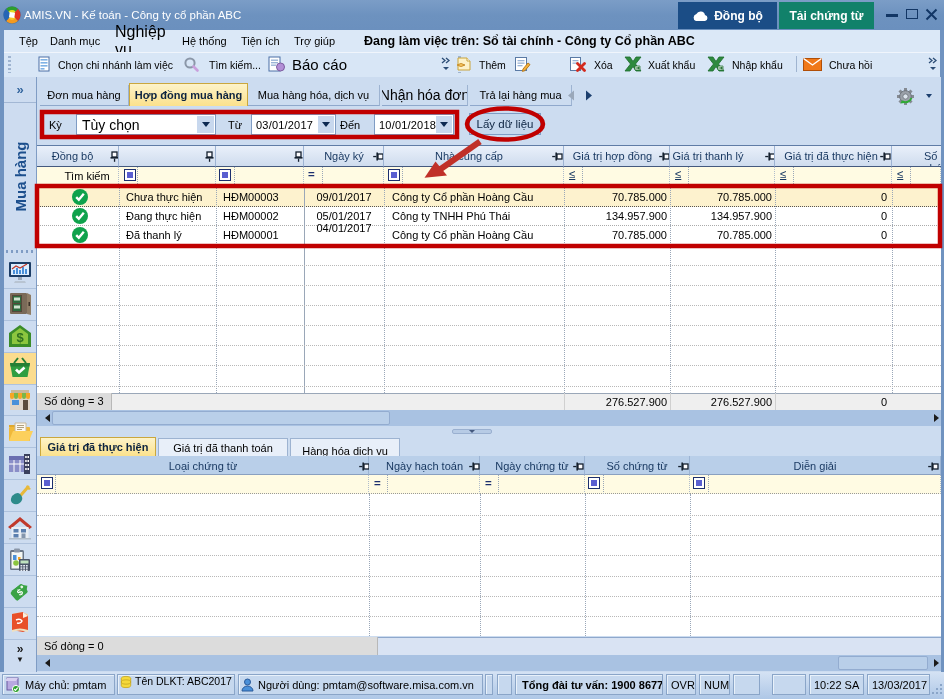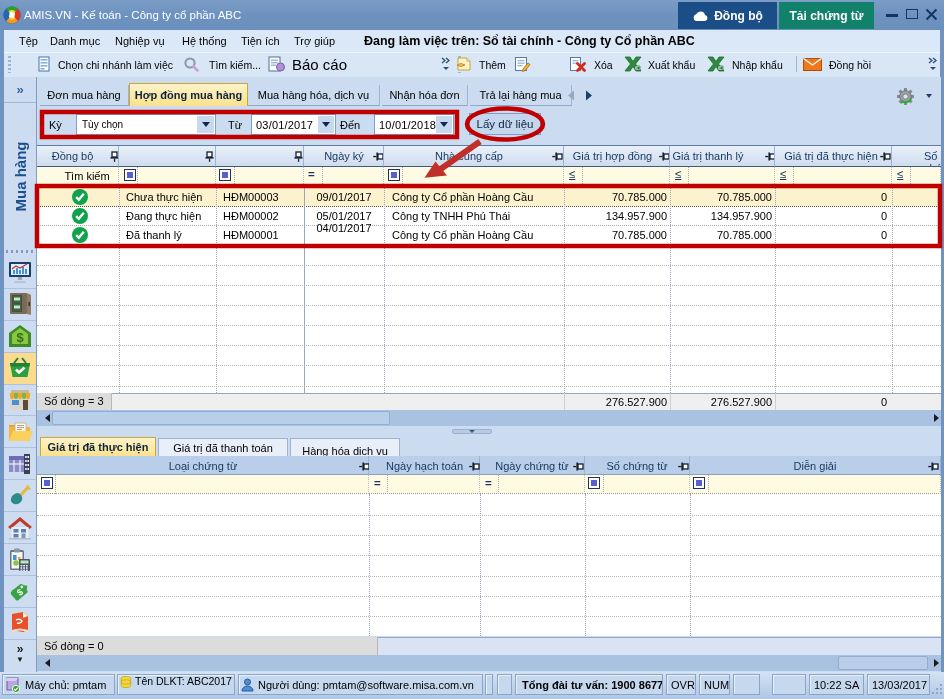--- a/index.html
+++ b/index.html
@@ -25,21 +25,21 @@
     </svg>Đồng bộ</div>
 <div class="ctr" style="left:779px;top:2px;width:95px;height:27px;background:#11816a;color:#fff;font-weight:bold;font-size:12px;">Tải chứng từ</div>
 <div style="left:886px;top:14px;width:12px;height:2.5px;background:#123665;"></div>
 <div style="left:906px;top:9px;width:12px;height:10px;border:1.8px solid #123665;"></div>
 <svg style="left:925px;top:8px;" width="13" height="13" viewBox="0 0 13 13">
     <path d="M1.5 1.5 L11.5 11.5 M11.5 1.5 L1.5 11.5" stroke="#123665" stroke-width="2"></path>
   </svg>
 <div style="left:4px;top:30px;width:936px;height:22px;background:#dbe8f7;font-size:12px;"></div>
 <div style="left:19px;top:30px;width:70px;height:22px;display:flex;align-items:center;font-size:11px;">Tệp</div>
 <div style="left:50px;top:30px;width:70px;height:22px;display:flex;align-items:center;font-size:11px;">Danh mục</div>
-<div style="left:115px;top:30px;width:70px;height:22px;display:flex;align-items:center;font-size:11px;">Nghiệp vụ</div>
+<div style="left:115px;top:30px;width:70px;height:22px;display:flex;align-items:center;font-size:16px;">Nghiệp vụ</div>
 <div style="left:182px;top:30px;width:70px;height:22px;display:flex;align-items:center;font-size:11px;">Hệ thống</div>
 <div style="left:241px;top:30px;width:70px;height:22px;display:flex;align-items:center;font-size:11px;">Tiện ích</div>
 <div style="left:294px;top:30px;width:70px;height:22px;display:flex;align-items:center;font-size:11px;">Trợ giúp</div>
 <div style="left:364px;top:30px;height:22px;display:flex;align-items:center;font-weight:bold;font-size:12.5px;">Đang làm việc trên: Sổ tài chính - Công ty Cổ phần ABC</div>
 <div style="left:4px;top:52px;width:936px;height:25px;background:#d8e6f6;border-top:1px solid #f0f5fc;"></div>
 <div style="left:8px;top:56px;width:3px;height:17px;background:repeating-linear-gradient(#9fb4d0 0 2px,#d8e6f6 2px 4px);"></div>
 <svg style="left:36px;top:56px;" width="16" height="16" viewBox="0 0 16 16">
 <rect x="3" y="1" width="10" height="14" fill="#fff" stroke="#4a6fa5"></rect>
 <rect x="4.5" y="3" width="7" height="1.6" fill="#7fb2e5"></rect>
     <rect x="4.5" y="6" width="7" height="1.6" fill="#7fb2e5"></rect>
@@ -96,21 +96,21 @@
 <path d="M2 1 L7 1 L10 5.5 L13 1 L18 1 L12.5 8 L18 15 L13 15 L10 10.5 L7 15 L2 15 L7.5 8 Z" fill="#2e8a3e" stroke="#1d6c2d" stroke-width="0.8"></path>
 <path d="M12 10 h5 v4 h-5 z" fill="#e8f2e8" stroke="#1d6c2d" stroke-width="0.7"></path>
 <path d="M13 12 h2.2 m0 -1 l1.3 1 -1.3 1 z" stroke="#1d6c2d" stroke-width="0.9" fill="#1d6c2d"></path>
   </svg>
 <div class="fx" style="left:732px;top:52px;height:25px;font-size:10.5px;">Nhập khẩu</div>
 <div style="left:796px;top:56px;width:1px;height:16px;background:#9fb4d0;"></div>
 <svg style="left:803px;top:58px;" width="19" height="13" viewBox="0 0 19 13">
 <rect x="0.5" y="0.5" width="18" height="12" fill="#f07818" stroke="#b04f08"></rect>
 <path d="M0.5 0.5 L9.5 7 L18.5 0.5" fill="none" stroke="#fff" stroke-width="1.4"></path>
   </svg>
-<div class="fx" style="left:829px;top:52px;height:25px;font-size:10.5px;">Đồng hồi</div>
+<div class="fx" style="left:829px;top:52px;height:25px;font-size:10.5px;">Chưa hồi</div>
 <svg style="left:928px;top:57px;" width="11" height="14" viewBox="0 0 11 14">
     <path d="M1 1 l3 2.5 -3 2.5 M5 1 l3 2.5 -3 2.5" stroke="#2c4d76" stroke-width="1.3" fill="none"></path>
     <path d="M2 10 l6 0 -3 3 z" fill="#2c4d76"></path>
   </svg>
 <div style="left:4px;top:77px;width:33px;height:595px;background:#cddcf0;border-right:1px solid #7f9cc4;"></div>
 <div style="left:4px;top:77px;width:32px;height:26px;border-bottom:1px solid #a2b7d4;color:#34669e;font-weight:bold;font-size:13px;display:flex;align-items:center;justify-content:center;">»</div>
 <div class="ctr" style="left:4px;top:103px;width:32px;height:147px;">
     <span style="transform:rotate(-90deg);white-space:nowrap;color:#1c4f8d;font-weight:bold;font-size:15px;">Mua hàng</span>
   </div>
 <div style="left:6px;top:250px;width:28px;height:3px;background:repeating-linear-gradient(90deg,#7f9cc4 0 2px,transparent 2px 5px);"></div>
@@ -258,21 +258,21 @@
       <path d="M5 20 Q13 17 21 20 L21 22 Q13 19 5 22 Z" fill="#f0e0c0"></path>
     </svg>
   </div>
 <div class="ctr" style="left:4px;top:639.8px;width:32px;height:30px;">
     <span style="font-weight:bold;color:#1a1a1a;font-size:12px;line-height:9px;text-align:center;">»<br><span style="font-size:8px;">▼</span></span>
   </div>
 <div style="left:37px;top:77px;width:904px;height:595px;background:#ccdcf0;"></div>
 <div class="ctr" style="left:40px;top:85px;width:89px;height:21px;border-right:1px solid #9db3d1;border-bottom:1px solid #8fa8cc;font-size:11px;overflow:hidden;">Đơn mua hàng</div>
 <div class="ctr" style="left:129px;top:83px;width:119px;height:23px;background:linear-gradient(#fdf3c9,#fbe18c);border:1px solid #caa73e;border-bottom:none;font-weight:bold;color:#0c2340;font-size:11px;">Hợp đồng mua hàng</div>
 <div class="ctr" style="left:248px;top:85px;width:132px;height:21px;border-right:1px solid #9db3d1;border-bottom:1px solid #8fa8cc;font-size:11px;overflow:hidden;">Mua hàng hóa, dịch vụ</div>
-<div class="ctr" style="left:382px;top:85px;width:86px;height:21px;border-right:1px solid #9db3d1;border-bottom:1px solid #8fa8cc;font-size:11px;overflow:hidden;">Nhận hóa đơn</div>
+<div class="ctr" style="left:382px;top:85px;width:86px;height:21px;border-right:1px solid #9db3d1;border-bottom:1px solid #8fa8cc;font-size:14px;overflow:hidden;">Nhận hóa đơn</div>
 <div class="ctr" style="left:470px;top:85px;width:102px;height:21px;border-right:1px solid #9db3d1;border-bottom:1px solid #8fa8cc;font-size:11px;overflow:hidden;">Trả lại hàng mua</div>
 <svg style="left:565px;top:89px;" width="13" height="13" viewBox="0 0 13 13">
     <path d="M9 1.5 L3 6.5 L9 11.5 Z" fill="#9aa8ba"></path>
   </svg>
 <svg style="left:582px;top:89px;" width="13" height="13" viewBox="0 0 13 13">
     <path d="M4 1.5 L10 6.5 L4 11.5 Z" fill="#1c3f6e"></path>
   </svg>
 <div class="fx" style="left:896px;top:86px;width:40px;height:20px;">
     <svg width="19" height="19" viewBox="0 0 19 19" style="position:relative;">
 <g fill="#858b93">
@@ -283,21 +283,21 @@
       </g>
 <circle cx="9.5" cy="9.5" r="5.8" fill="#9aa0a8" stroke="#6d737b" stroke-width="1"></circle>
 <circle cx="9.5" cy="9.5" r="2.6" fill="#dce4ec" stroke="#6d737b" stroke-width="0.8"></circle>
 <path d="M15.5 11 a6.5 6.5 0 0 1 -9 3.5" fill="none" stroke="#2faa35" stroke-width="2"></path>
 <path d="M4.5 16.5 l1.5 -3.5 2.5 3 z" fill="#2faa35"></path>
 </svg>
     <span style="position:absolute;left:30px;top:8px;width:0;height:0;border-left:3.5px solid transparent;border-right:3.5px solid transparent;border-top:4px solid #1c3f6e;"></span>
   </div>
 <div class="fx" style="left:49px;top:112px;height:25px;">Kỳ</div>
 <div style="left:76px;top:114px;width:140px;height:21px;background:#fff;border:1px solid #7f9cc4;">
-    <div class="fx" style="left:5px;top:0;height:19px;font-size:10px;">Tùy chọn</div>
+    <div class="fx" style="left:5px;top:0;height:19px;font-size:14px;">Tùy chọn</div>
     <div class="ctr" style="right:1px;top:1px;width:17px;height:17px;background:#c8d8ee;">
       <span style="width:0;height:0;border-left:4px solid transparent;border-right:4px solid transparent;border-top:5px solid #0e2a52;"></span>
     </div>
   </div>
 <div class="fx" style="left:228px;top:112px;height:25px;">Từ</div>
 <div style="left:251px;top:114px;width:85px;height:21px;background:#fff;border:1px solid #7f9cc4;">
     <div class="fx" style="left:4px;top:0;height:19px;font-size:11px;letter-spacing:0.2px;">03/01/2017</div>
     <div class="ctr" style="right:1px;top:1px;width:16px;height:17px;background:#c8d8ee;">
       <span style="width:0;height:0;border-left:4px solid transparent;border-right:4px solid transparent;border-top:5px solid #0e2a52;"></span>
     </div>

